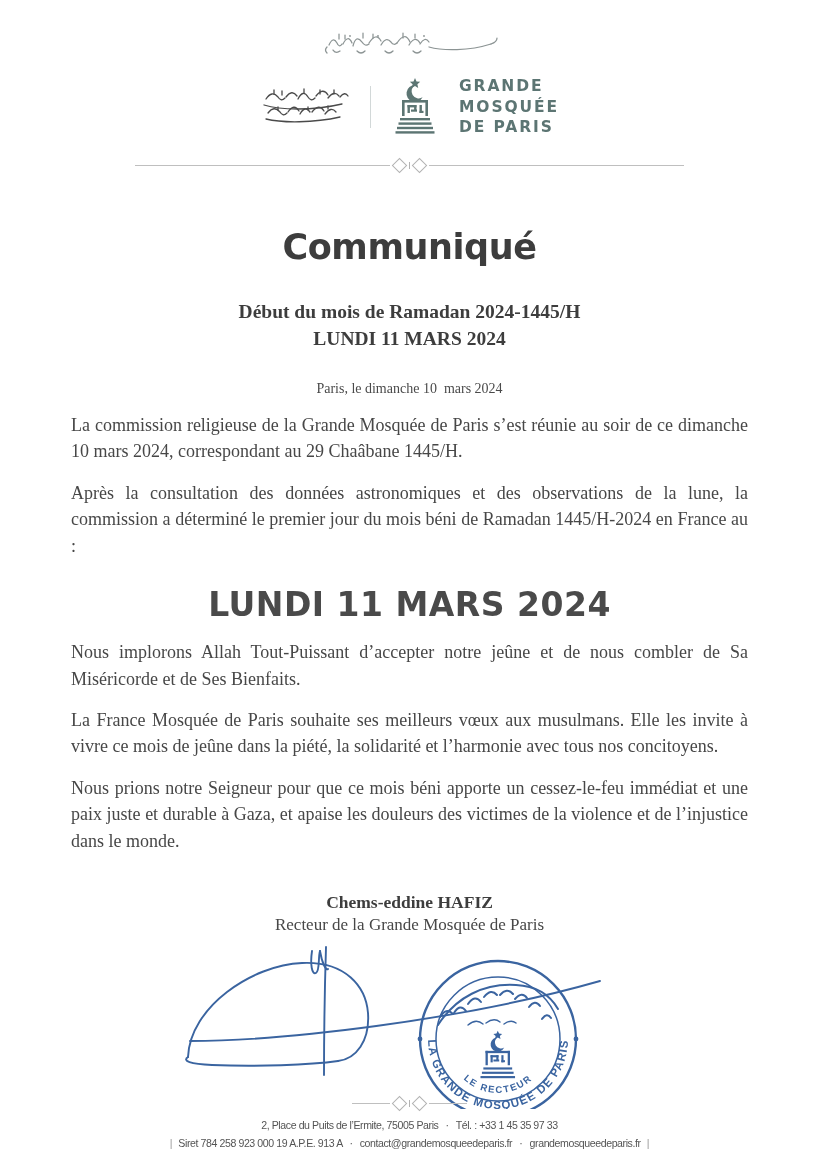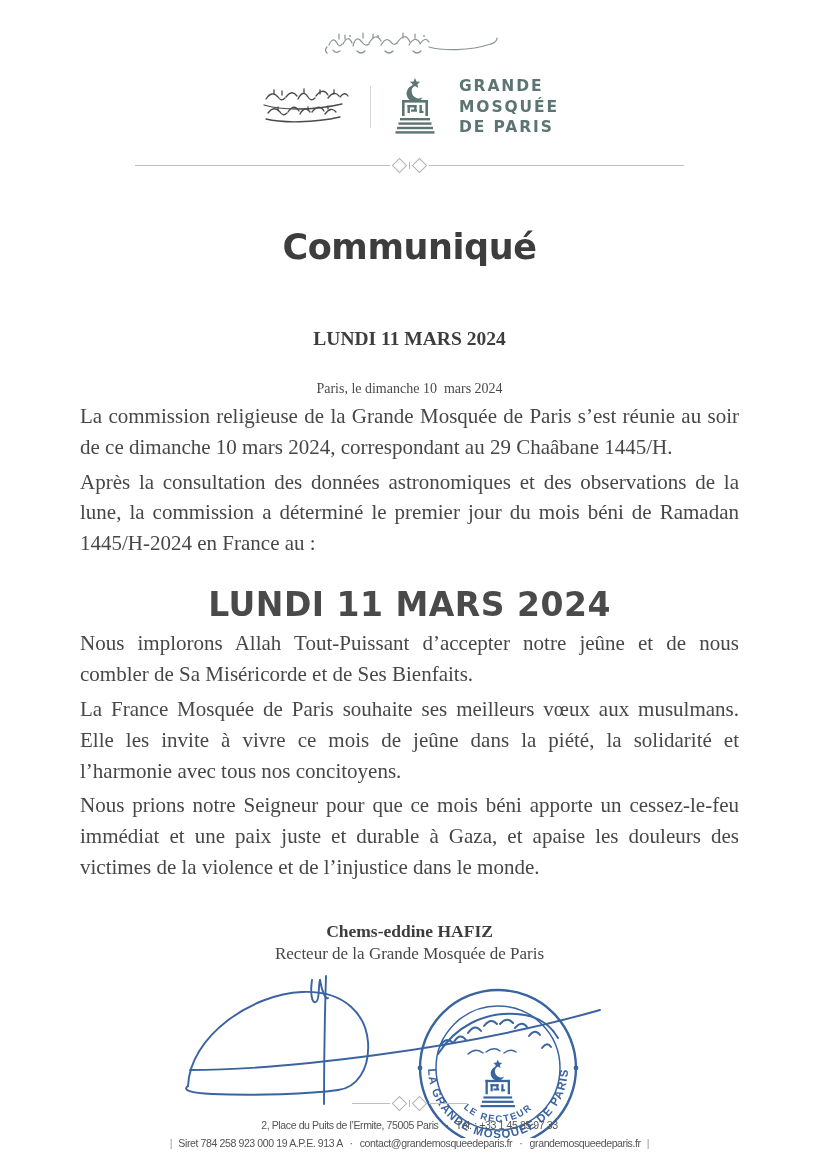--- a/index.html
+++ b/index.html
@@ -87,21 +87,21 @@
     height: 7px;
     background: #b3b3b3;
   }
   .rule-top { margin-top: 22px; }
   .rule-top .line { width: 255px; }
   .rule-bottom { margin-top: 8px; }
   .rule-bottom .line { width: 38px; }
 
   
   .content {
-    padding: 0 76px;
+    padding: 0 56px;
     box-sizing: border-box;
   }
   h1.communique {
     font-family: "DejaVu Sans", sans-serif;
     font-weight: bold;
     font-size: 35px;
     color: #3d3d3d;
     text-align: center;
     margin: 56px 0 0 0;
     letter-spacing: -0.4px;
@@ -115,25 +115,25 @@
     line-height: 1.38;
   }
   .citydate {
     text-align: center;
     font-size: 14px;
     color: #4a4a4a;
     margin-top: 28px;
     white-space: pre;
   }
   p.para {
-    font-size: 21px;
+    font-size: 18px;
     line-height: 1.47;
     text-align: justify;
     color: #474747;
-    margin: 4px;
+    margin: 15px;
   }
   .p1 { margin-top: 34px; }
   .p2 { margin-top: 23px; }
   .p3 { margin-top: 26px; }
   .p4 { margin-top: 23px; }
   .p5 { margin-top: 24px; }
 
   h2.bigdate {
     font-family: "DejaVu Sans", sans-serif;
     font-weight: bold;
@@ -293,21 +293,21 @@
       <span class="dia"></span>
       <span class="line"></span>
     </div>
   </div>
 
   <div class="content">
 
     <h1 class="communique">Communiqué</h1>
 
     <div class="subtitle">
-      <br>
+      <span>Début du mois de Ramadan 2024-1445/H</span><br>
       <span>LUNDI 11 MARS 2024</span>
     </div>
 
     <div class="citydate">Paris, le dimanche 10  mars 2024</div>
 
     <p class="para p1">La commission religieuse de la Grande Mosquée de Paris s’est réunie au soir de ce dimanche 10 mars 2024, correspondant au 29 Chaâbane 1445/H.</p>
 
     <p class="para p2">Après la consultation des données astronomiques et des observations de la lune, la commission a déterminé le premier jour du mois béni de Ramadan 1445/H-2024 en France au :</p>
 
     <h2 class="bigdate">LUNDI 11 MARS 2024</h2>

